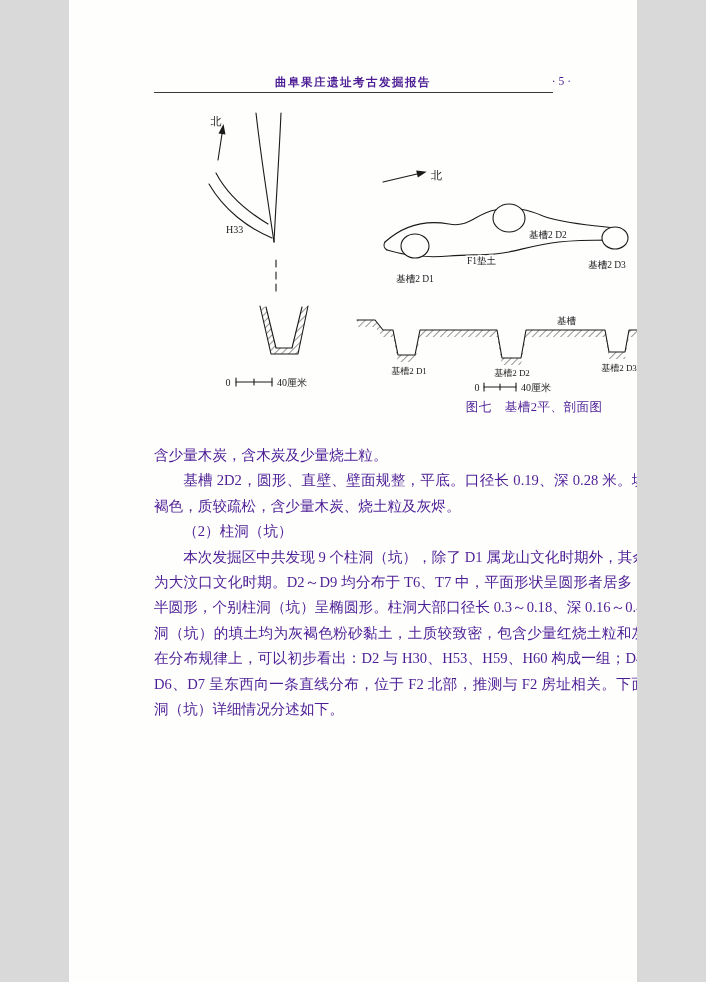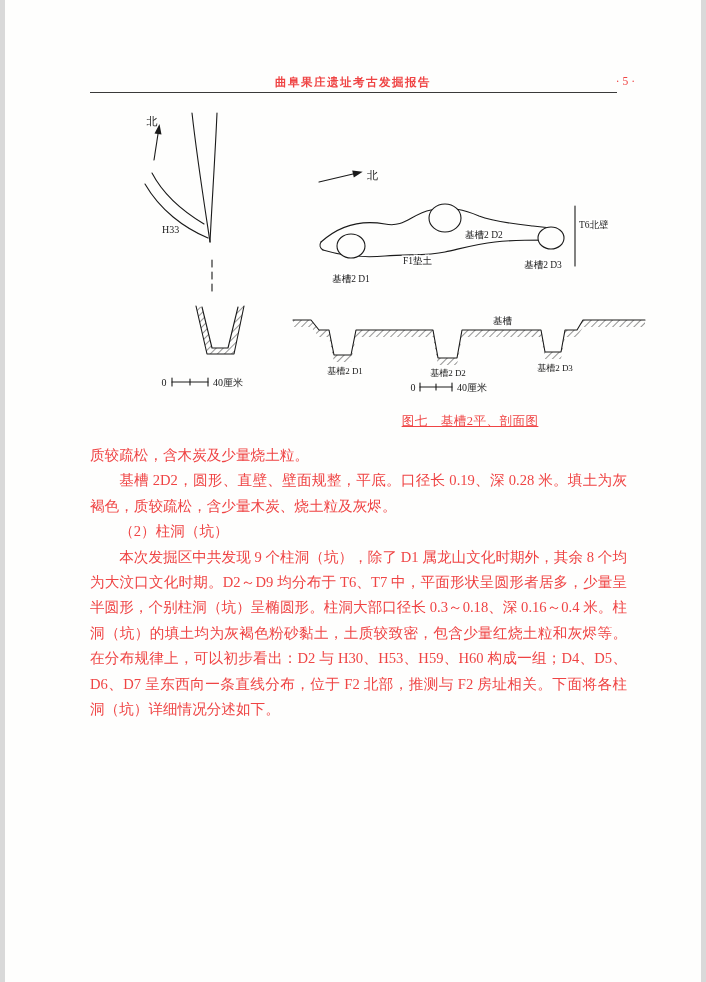--- a/index.html
+++ b/index.html
@@ -1,33 +1,33 @@
 <!DOCTYPE html>
 <html><head>
 <meta charset="utf-8">
 <style>
   * { margin:0; padding:0; box-sizing:border-box; }
   html,body { background:#d9d9d9; }
   .page {
-    width:696px; height:982px; background:#fefefd; color:#ef4444;
+    width:568px; height:982px; background:#fefefd; color:#4c1d95;
     font-family:"Liberation Serif","DejaVu Serif",serif;
     position:relative; margin:0 auto; overflow:hidden;
   }
   .header-title {
     position:absolute; top:75px; left:0; right:0; text-align:center;
     font-size:11.5px; font-weight:bold; letter-spacing:1.5px;
   }
   .page-number { position:absolute; top:75px; right:66px; font-size:11.5px; }
   .header-rule { position:absolute; top:92px; left:85px; right:84px; border-top:1px solid #3a3a3a; height:0; }
   .figures { position:absolute; top:95px; left:0; width:706px; height:342px; }
   .fig6-svg { position:absolute; left:95px; top:15px; }
   .fig7-svg { position:absolute; left:288px; top:63px; }
   .fig-caption { position:absolute; font-size:12.5px; text-align:center; letter-spacing:0.5px; }
   .caption6 { left:90px; top:318px; width:190px; }
-  .caption7 { left:300px; top:318px; width:330px;text-decoration:underline; }
+  .caption7 { left:300px; top:304px; width:330px; }
   .body-text {
     position:absolute; top:443px; left:85px; width:537px;
     font-size:14.6px; line-height:25.4px; text-align:justify;
   }
   .body-text p { text-indent:2em; }
   .body-text p.no-indent { text-indent:0; }
   svg { overflow:visible; }
   svg text { font-family:"Liberation Serif","DejaVu Serif",serif; fill:#1a1a1a; }
   svg .ln { fill:none; stroke:#1a1a1a; stroke-width:1.1; stroke-linecap:round; stroke-linejoin:round; }
   svg .halo { paint-order:stroke; stroke:#fff; stroke-width:3px; }
@@ -126,19 +126,19 @@
         <line class="ln" x1="143" y1="226" x2="143" y2="232"></line>
         <line class="ln" x1="159" y1="225" x2="159" y2="233"></line>
         <text x="164" y="233" font-size="10">40厘米</text>
       </g>
     </svg>
 
     <div class="fig-caption caption7">图七　基槽2平、剖面图</div>
   </div>
 
   <main class="body-text">
-    <p class="no-indent">质较疏松，含木炭及少量烧土粒。</p>
+    <p class="no-indent">含少量木炭，含木炭及少量烧土粒。</p>
     <p>基槽 2D2，圆形、直壁、壁面规整，平底。口径长 0.19、深 0.28 米。填土为灰褐色，质较疏松，含少量木炭、烧土粒及灰烬。</p>
     <p>（2）柱洞（坑）</p>
     <p>本次发掘区中共发现 9 个柱洞（坑），除了 D1 属龙山文化时期外，其余 8 个均为大汶口文化时期。D2～D9 均分布于 T6、T7 中，平面形状呈圆形者居多，少量呈半圆形，个别柱洞（坑）呈椭圆形。柱洞大部口径长 0.3～0.18、深 0.16～0.4 米。柱洞（坑）的填土均为灰褐色粉砂黏土，土质较致密，包含少量红烧土粒和灰烬等。在分布规律上，可以初步看出：D2 与 H30、H53、H59、H60 构成一组；D4、D5、D6、D7 呈东西向一条直线分布，位于 F2 北部，推测与 F2 房址相关。下面将各柱洞（坑）详细情况分述如下。</p>
   </main>
 
 </div>
 
 </body></html>

